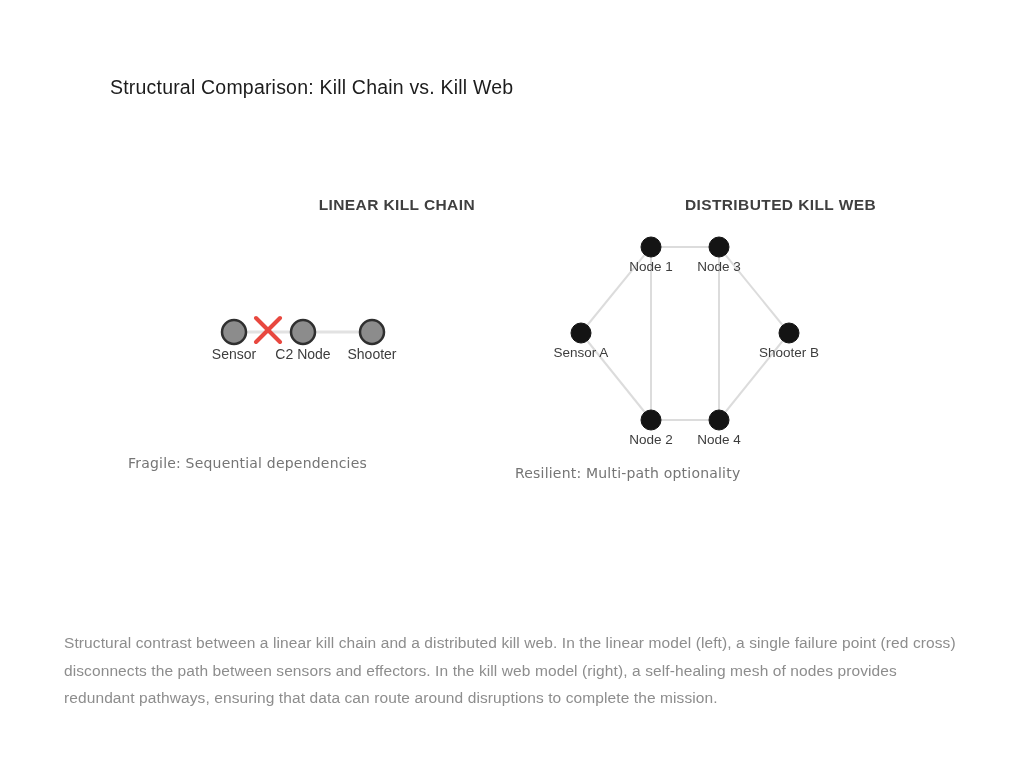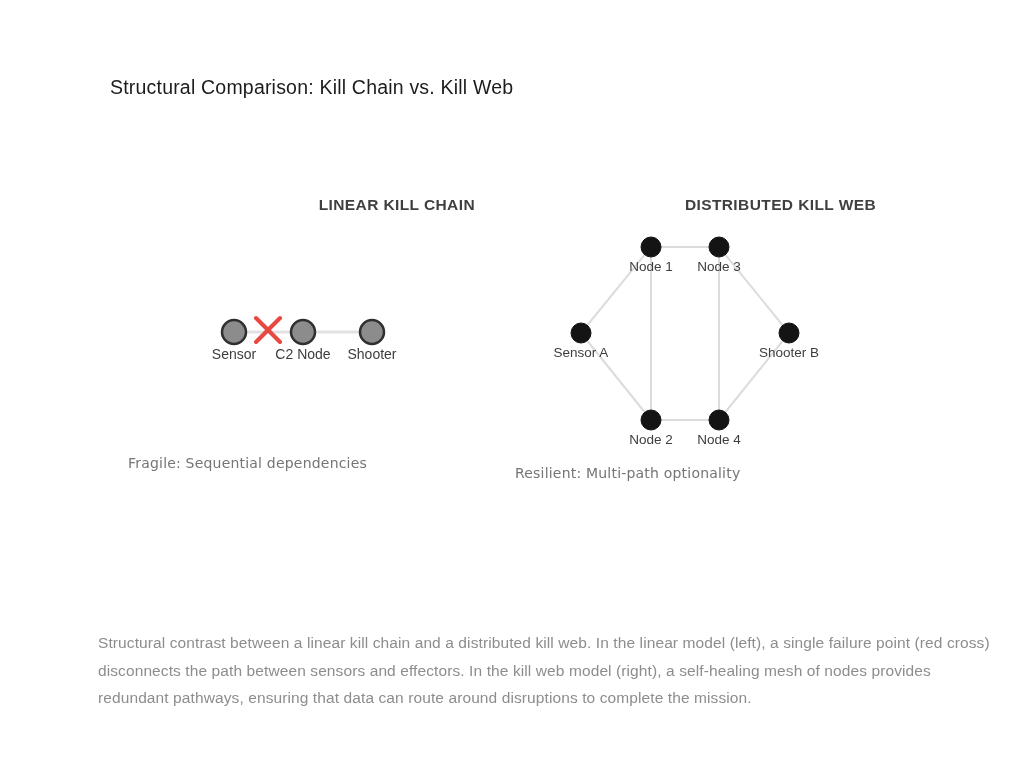--- a/index.html
+++ b/index.html
@@ -57,21 +57,20 @@
   .caption-left  { left: 128px; }
   .caption-right { left: 515px; margin-top: 10px; }
   .figure-description {
     position: absolute;
     left: 64px; top: 629px;
     width: 900px;
     font-size: 15.5px;
     line-height: 27.5px;
     color: #8d8d8d;
     letter-spacing: 0.1px;
-    margin-left: 34px;
   }
 </style>
 </head>
 <body>
 
 <div class="canvas">
 
   <div class="page-title">Structural Comparison: Kill Chain vs. Kill Web</div>
 
   <div class="section-heading heading-left">LINEAR KILL CHAIN</div>

